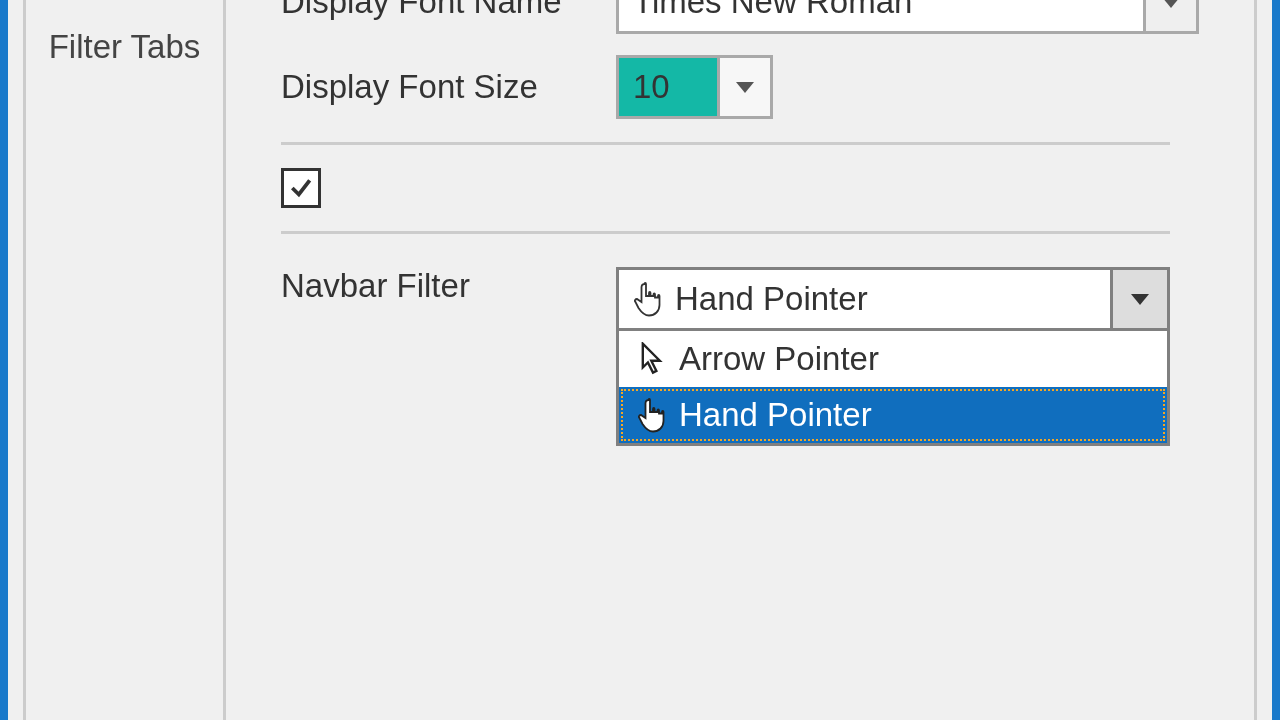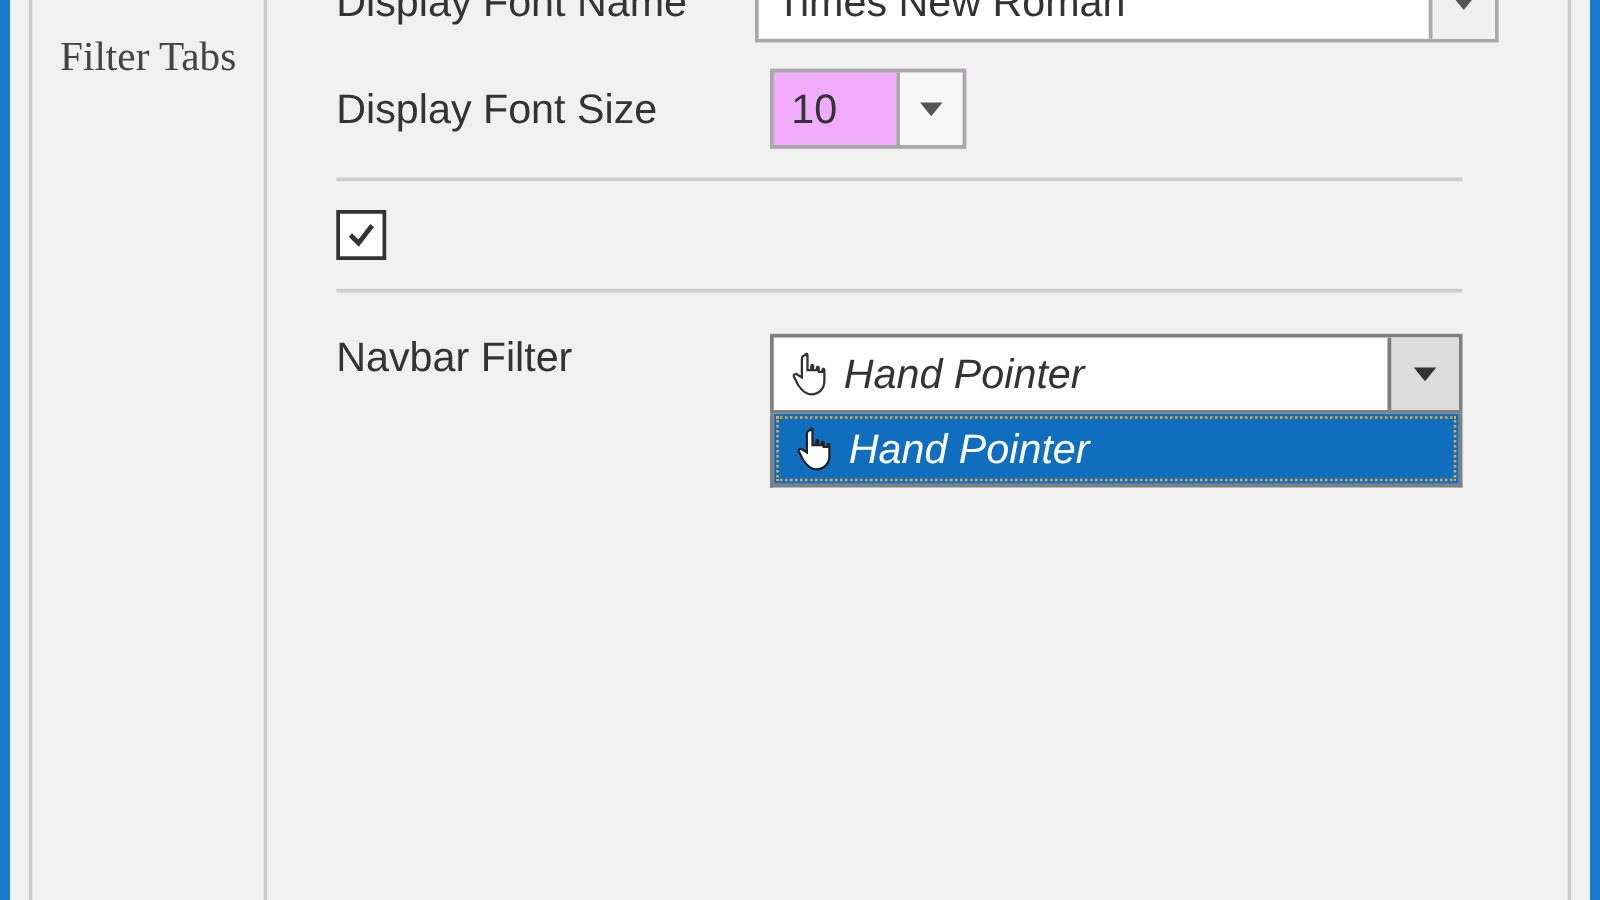--- a/index.html
+++ b/index.html
@@ -30,34 +30,32 @@
     width:222px;
     border-right:3px solid #cccccc;
     background:#f0f0f0;
     padding-top:0;
   }
   .sidebar-item{
     text-align:center;
     padding:28px 0 28px 0;
     color:#444;
     cursor:pointer;
-    font-family:Liberation Serif, serif;
   }
   
   .main{
     flex:1;
     background:#f0f0f0;
     padding:0 84px 0 55px;
     position:relative;
   }
   .row{
     display:flex;
     align-items:center;
     padding:15px 0;
-    gap:12px;
   }
   .row-label{
     width:335px;
     color:#333;
   }
   .hr{
     height:3px;background:#cccccc;margin:8px 0;
   }
   
   .font-name-row{
@@ -77,21 +75,21 @@
     overflow:hidden;
   }
   .combo-arrow{
     width:50px;height:100%;
     border-left:3px solid #a9a9a9;
     display:flex;align-items:center;justify-content:center;
     background:#efefef;
   }
   
   .fs-combo{
-    background:#f0abfc;border:3px solid #a9a9a9;display:flex;align-items:center;height:58px;
+    background:#14b8a6;border:3px solid #a9a9a9;display:flex;align-items:center;height:58px;
   }
   .fs-combo .val{width:70px;padding:0 14px;}
   .fs-combo .arrow{
     width:50px;height:100%;border-left:3px solid #a9a9a9;
     display:flex;align-items:center;justify-content:center;background:#f7f7f7;
   }
   
   .checkbox{
     width:34px;height:34px;border:3px solid #333;background:#fff;margin-right:18px;
     display:flex;align-items:center;justify-content:center;
@@ -178,34 +176,42 @@
           <svg viewBox="0 0 24 24">
             <path d="M4 12 L10 18 L20 5" stroke="#333" stroke-width="3.5" fill="none"></path>
           </svg>
         </div>
       </div>
 
       <div class="hr"></div>
 
       <div class="row" style="align-items:flex-start;padding-top:25px;">
         <div class="row-label">Navbar Filter</div>
-        <div style="position:relative;font-style:italic;">
+        <div style="position:relative;">
           <div class="nc-combo">
             <div class="nc-icon" style="margin-left:10px;">
               <svg width="30" height="36" viewBox="0 0 20 24">
                 <path d="M7 2 C7 1 8 1 8 2 L8 10 L10 10 L10 8 C10 7 11 7 11 8 L11 10 L13 10 L13 9 C13 8 14 8 14 9 L14 11 L16 11 L16 10 C16 9 17 9 17 10 L17 16 C17 20 14 23 10 23 C7 23 5 21 3 18 L1 14 C0 13 1 12 2 12 L5 14 L5 4 C5 2 7 2 7 2 Z" fill="#fff" stroke="#333" stroke-width="1.2"></path>
               </svg>
             </div>
             <div class="nc-text">Hand Pointer</div>
             <div class="nc-arrow">
               <div class="tri" style="border-top-color:#333;"></div>
             </div>
           </div>
 
           <div class="dropdown">
+            <div class="dd-item">
+              <div class="dd-icon">
+                <svg width="28" height="34" viewBox="0 0 16 20">
+                  <path d="M2 1 L2 15 L5 12 L8 18 L10 17 L7 11 L12 11 Z" fill="#fff" stroke="#222" stroke-width="1.4"></path>
+                </svg>
+              </div>
+              <div class="dd-text">Arrow Pointer</div>
+            </div>
             <div class="dd-item selected">
               <div class="dd-icon">
                 <svg width="30" height="36" viewBox="0 0 20 24">
                   <path d="M7 2 C7 1 8 1 8 2 L8 10 L10 10 L10 8 C10 7 11 7 11 8 L11 10 L13 10 L13 9 C13 8 14 8 14 9 L14 11 L16 11 L16 10 C16 9 17 9 17 10 L17 16 C17 20 14 23 10 23 C7 23 5 21 3 18 L1 14 C0 13 1 12 2 12 L5 14 L5 4 C5 2 7 2 7 2 Z" fill="#fff" stroke="#222" stroke-width="1.2"></path>
                 </svg>
               </div>
               <div class="dd-text">Hand Pointer</div>
             </div>
           </div>
         </div>

